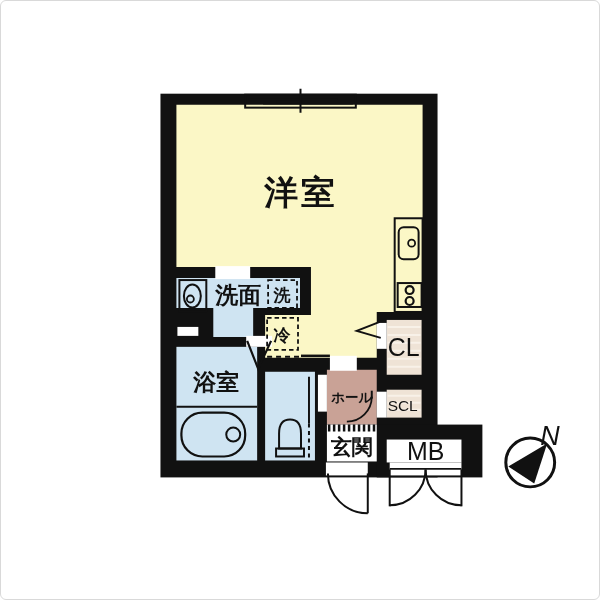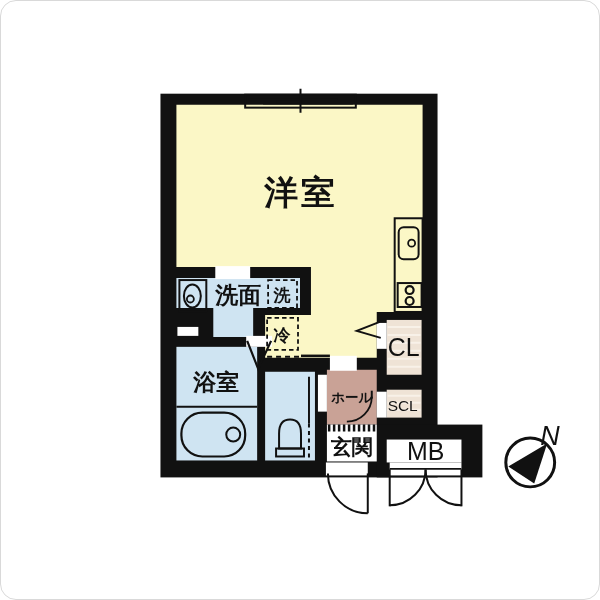--- a/index.html
+++ b/index.html
@@ -1,16 +1,16 @@
 <!DOCTYPE html>
 <html><head>
 <meta charset="utf-8">
 <style>
   html,body{margin:0;padding:0;background:#fff;}
-  .frame{position:relative;width:598px;height:598px;border:1px solid #d9d9d9;border-radius:16px;background:#fff;overflow:hidden;}
+  .frame{position:relative;width:598px;height:598px;border:1px solid #d9d9d9;border-radius:6px;background:#fff;overflow:hidden;}
   svg{display:block;}
   text{font-family:"Liberation Sans","DejaVu Sans",sans-serif;fill:#111;}
   .jp{font-weight:600;}
   .wall{fill:#111;}
   .yellow{fill:#FBF7C6;}
   .blue{fill:#CFE4F2;}
   .brown{fill:#C9A296;}
   .beige{fill:#EFE3D6;}
   .white{fill:#ffffff;}
   .ln{stroke:#111;fill:none;}

